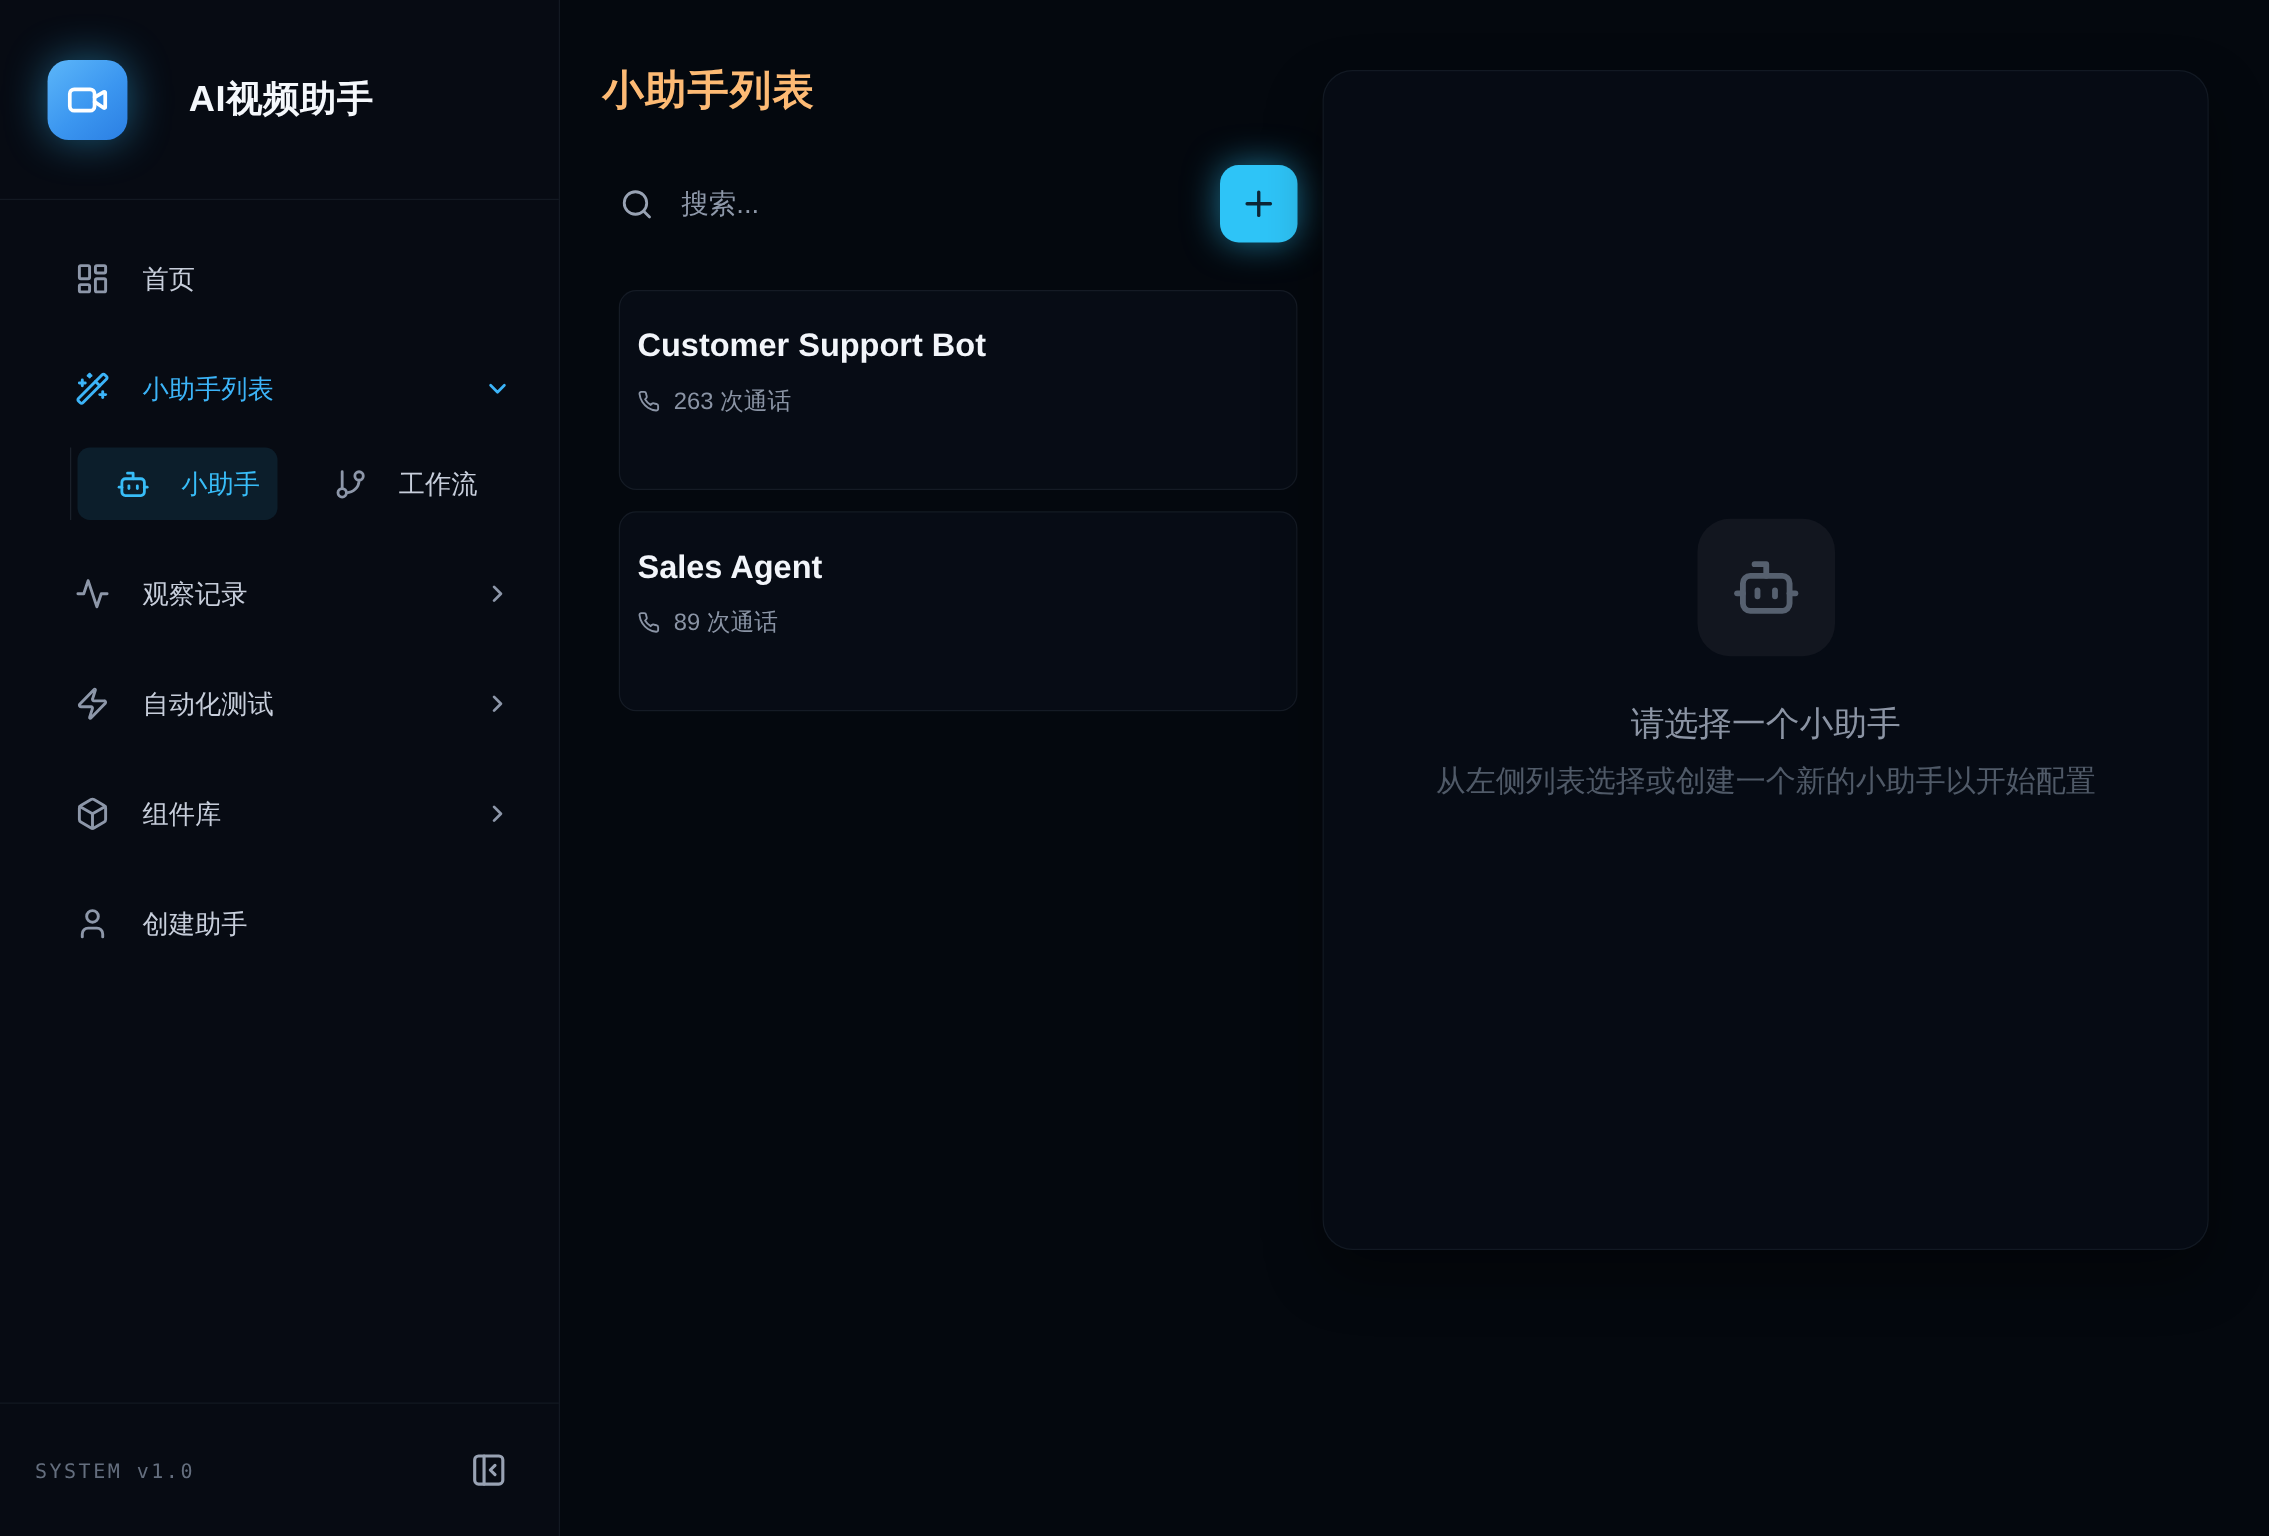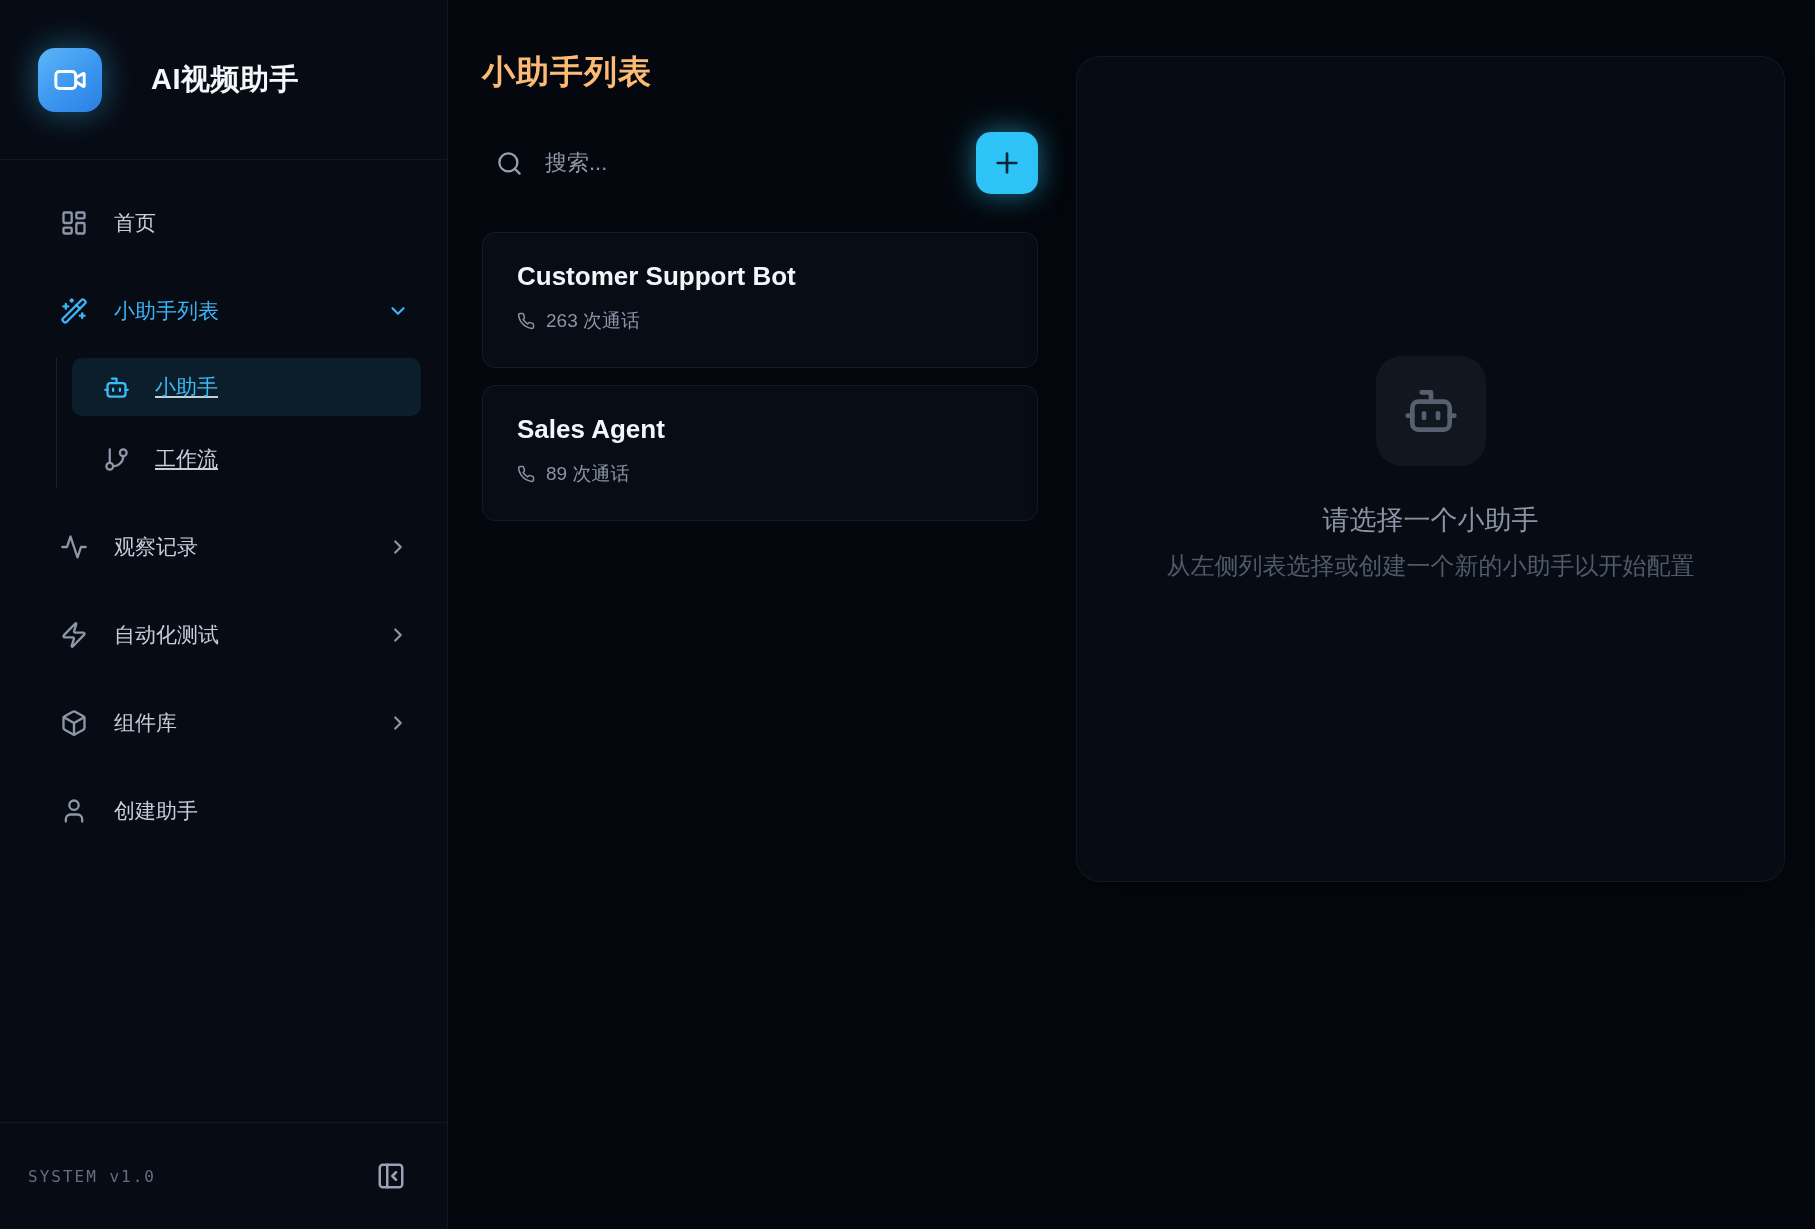--- a/index.html
+++ b/index.html
@@ -41,22 +41,22 @@
   }
   .nicon { width:28px; height:28px; color:#8d97a9; flex:none; }
   .nav-item.parent-active { color:#3cb4f8; margin-bottom:18px; }
   .nav-item.parent-active .nicon { color:#3cb4f8; }
   .chev { margin-left:auto; width:22px; height:22px; color:#8d97a9; flex:none; }
   .nav-item.parent-active .chev { color:#3cb4f8; }
 
   .submenu {
     margin:0 0 30px 30px;
     border-left:1px solid rgba(148,163,184,.15);
-    padding-left:15px;
-    display:flex; flex-direction:column; gap:14px;text-decoration:underline;
+    padding-left:5px;
+    display:flex; flex-direction:row; gap:14px;
   }
   .sub-item {
     height:58px; display:flex; align-items:center; gap:25px;
     padding:0 14px 0 31px; border-radius:10px;
     font-size:21px; color:#c7cedb; cursor:pointer; white-space:nowrap;
   }
   .sub-item .nicon { width:27px; height:27px; }
   .sub-item.active { background:rgba(56,189,248,.11); color:#38bdf8; }
   .sub-item.active .nicon { color:#38bdf8; }
 
@@ -90,30 +90,30 @@
   .search-input::placeholder { color:#8e98a9; }
   .add-btn {
     width:62px; height:62px; flex:none; border-radius:15px; border:none;
     background:#2ec4f7; color:#0d2636;
     box-shadow:0 0 28px rgba(46,196,247,.55);
     display:grid; place-items:center; cursor:pointer;
   }
 
   .cards { margin-top:37px; display:flex; flex-direction:column; gap:17px; }
   .card {
-    height:136px; border-radius:14px;
+    height:160px; border-radius:14px;
     border:1px solid rgba(148,163,184,.10);
-    background:#070c15; padding:28px 34px; cursor:pointer;
+    background:#070c15; padding:28px 14px; cursor:pointer;margin-left:13px;
   }
   .card-name { font-size:26px; font-weight:700; color:#f2f5fa; white-space:nowrap; }
   .card-calls { margin-top:16px; display:flex; align-items:center; gap:11px; color:#8a94a5; font-size:19px; }
   .call-icon { width:18px; height:18px; color:#8a94a5; flex:none; }
 
   .panel {
-    position:absolute; left:628px; top:56px; width:709px; height:826px;
+    position:absolute; left:610px; top:56px; width:709px; height:944px;
     border-radius:24px;
     border:1px solid rgba(148,163,184,.09);
     background:#060b14;
     box-shadow:0 20px 45px rgba(0,0,0,.38);
     display:flex; flex-direction:column; align-items:center; justify-content:center;
   }
   .empty-icon-box {
     width:110px; height:110px; border-radius:26px;
     background:#12161f; color:#56606f;
     display:grid; place-items:center;

